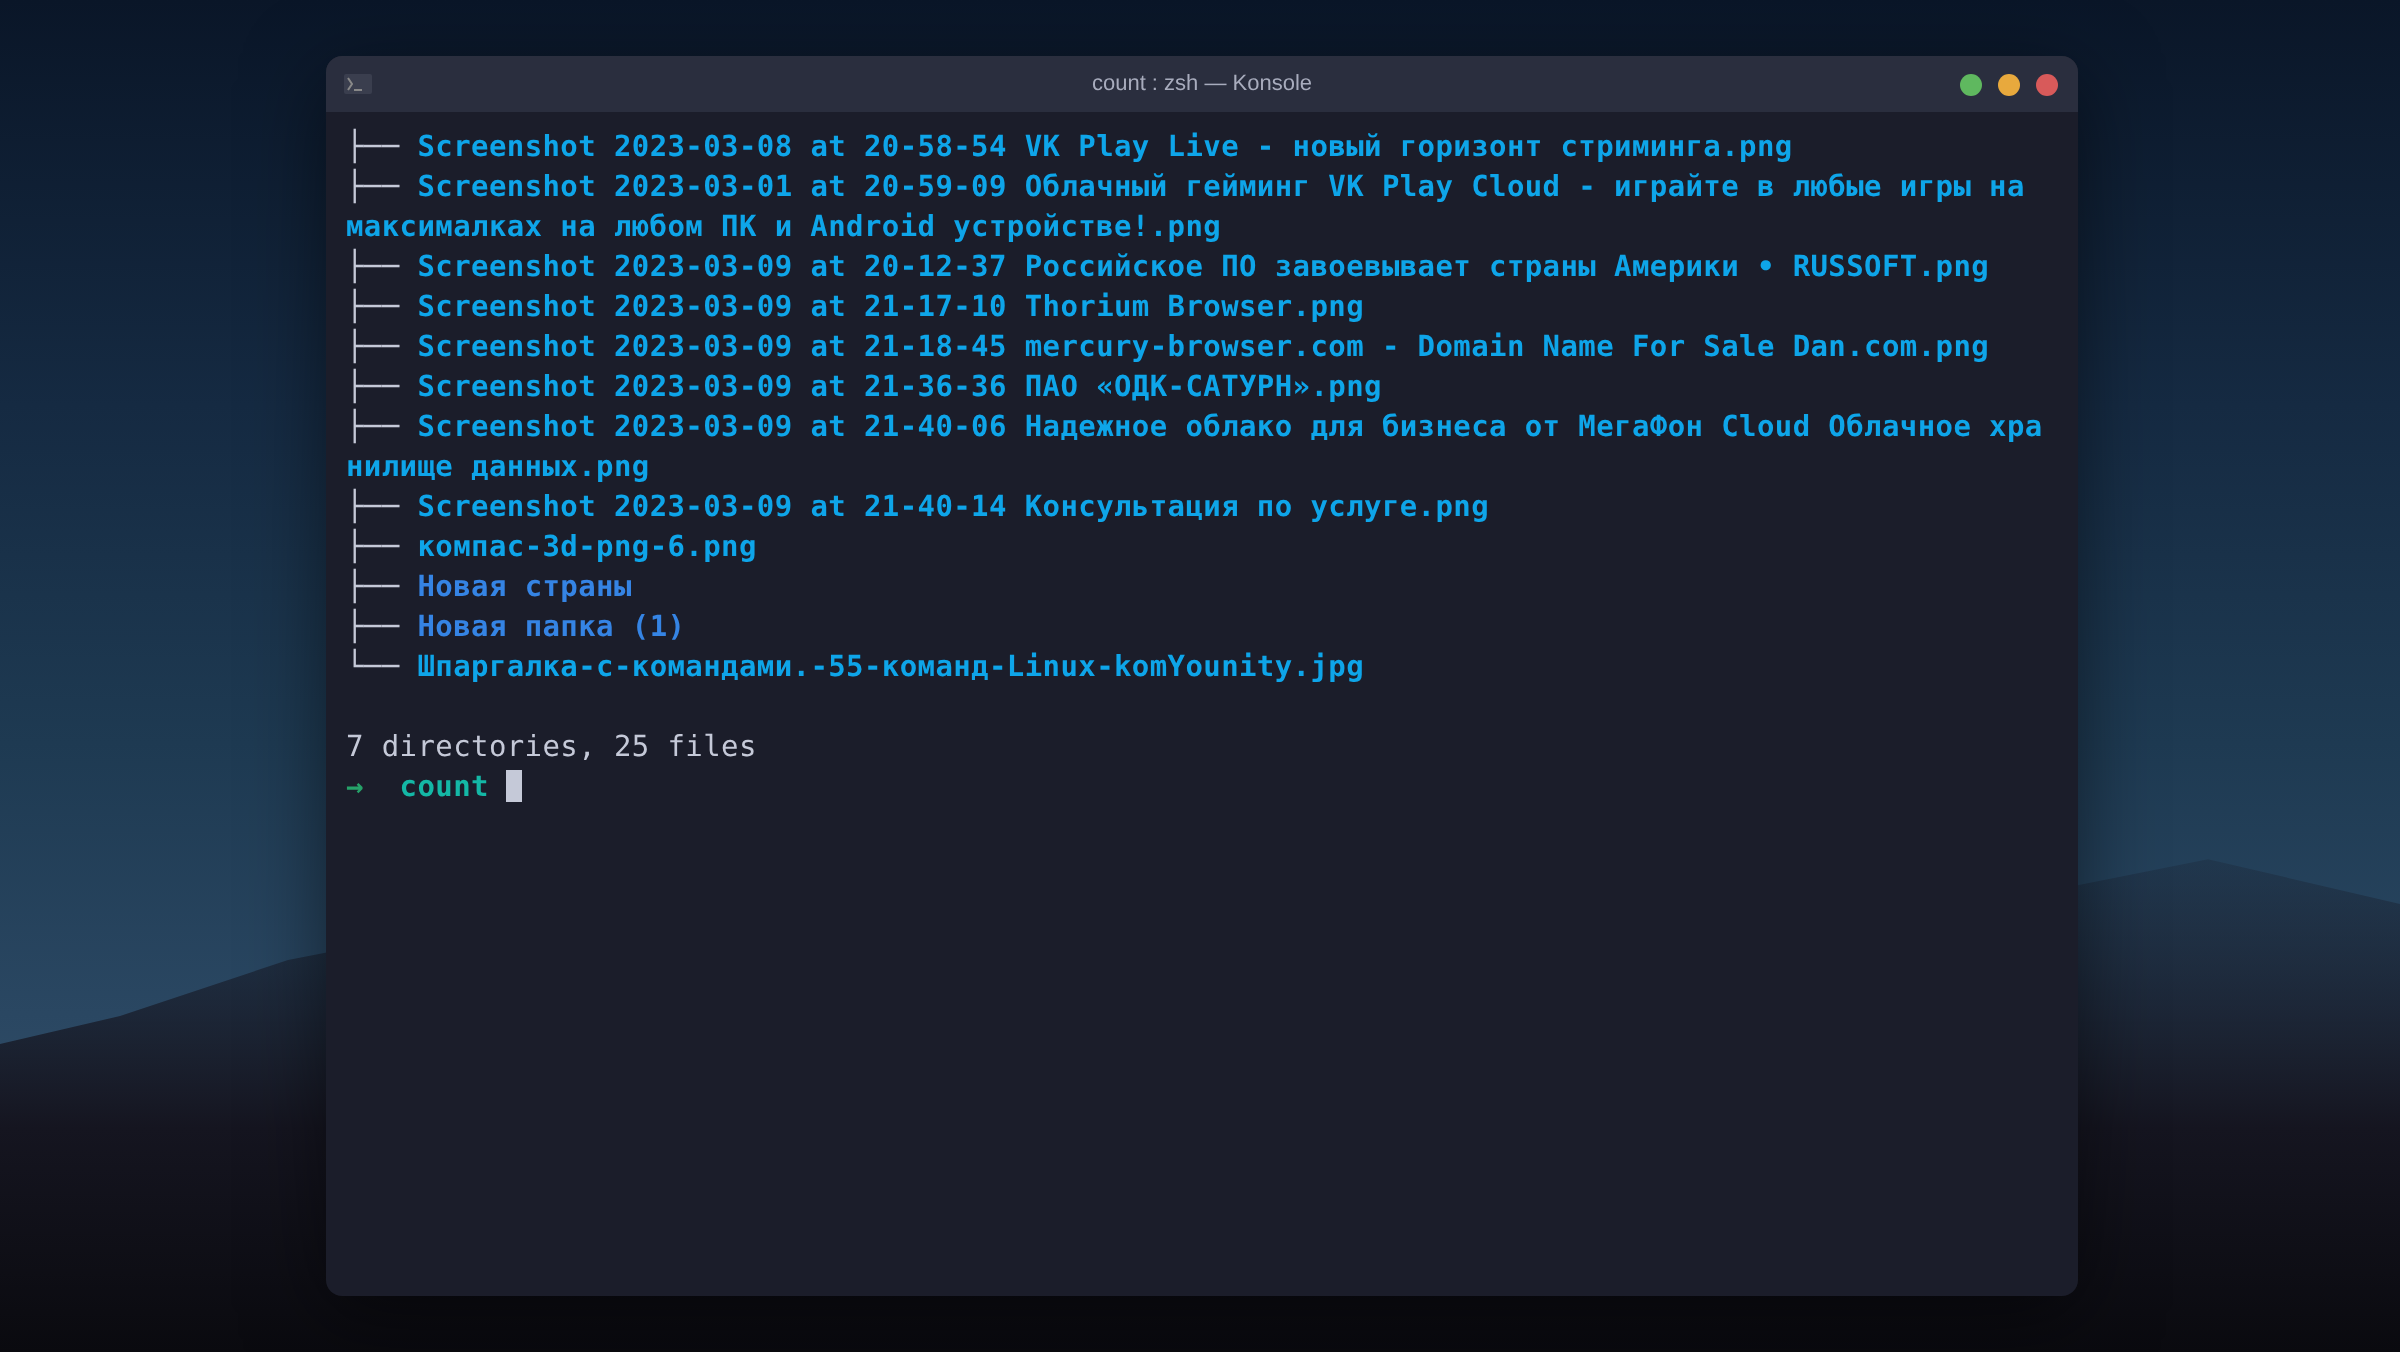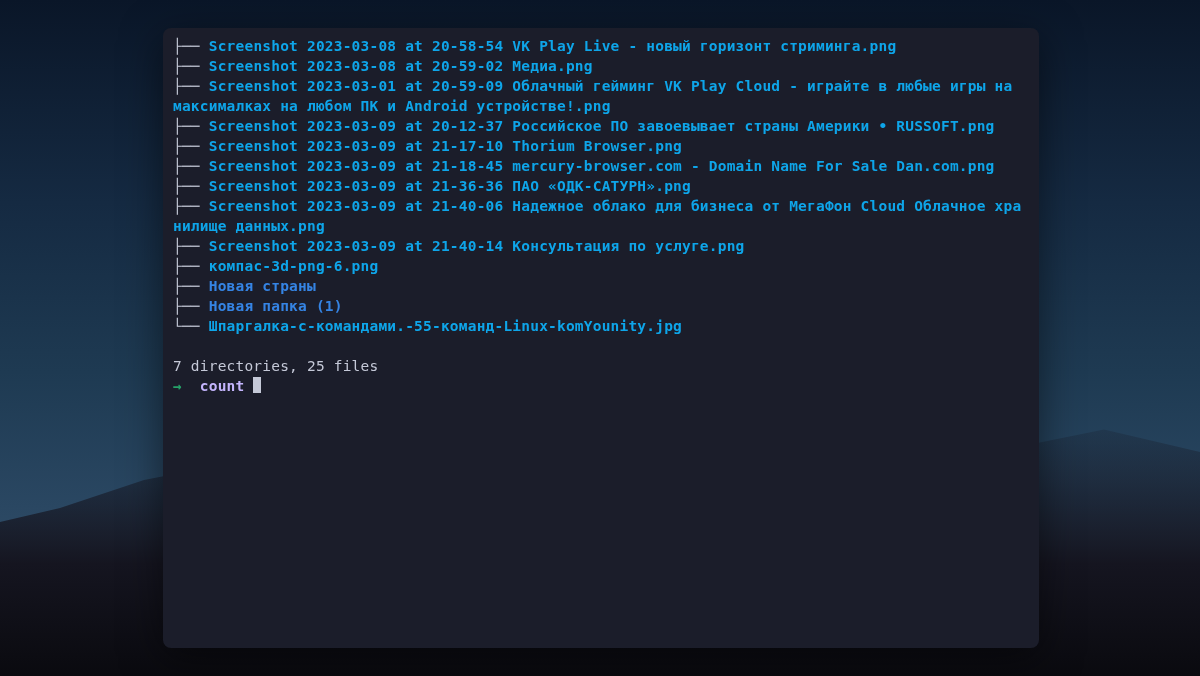--- a/index.html
+++ b/index.html
@@ -104,43 +104,57 @@
 .tree-line {
   white-space: pre-wrap;
   word-break: break-all;
 }
 
 .tree-prefix { color: #c5c9d8; font-weight: bold; }
 .file-magenta { color: #0ea5e9; font-weight: bold; }
 .file-blue { color: #3584e4; font-weight: bold; }
 .summary { color: #c5c9d8; font-weight: normal; }
 .prompt-arrow { color: #26a269; font-weight: bold;}
-.prompt-text { color: #c4b5fd; font-weight: bold;}
+.prompt-text { color: #14b8a6; font-weight: bold;}
 .cursor {
   display: inline-block;
   width: 8px;
   height: 16px;
   background: #c5c9d8;
   vertical-align: text-bottom;
   margin-bottom: 1px;
 }
 
 .blank-line { height: 1.38em; }
 </style>
 </head>
 <body>
 
 <div class="mountain-silhouette"></div>
 
 <div class="terminal-window">
+  <div class="titlebar">
+    <div class="titlebar-icon">
+      <svg viewBox="0 0 14 10">
+          <rect x="0" y="0" width="14" height="10" fill="#3a3e4e" rx="1"></rect>
+          <path d="M2 2 L4 5 L2 8" stroke="#888" stroke-width="1" fill="none"></path>
+          <line x1="5" y1="8" x2="9" y2="8" stroke="#888" stroke-width="1"></line>
+        </svg>
+    </div>
+    <span class="titlebar-title">count : zsh — Konsole</span>
+    <div class="window-controls">
+      <div class="window-button btn-min"></div>
+      <div class="window-button btn-max"></div>
+      <div class="window-button btn-close"></div>
+    </div>
+  </div>
 
   <div class="terminal-content">
     <div id="tree-output">
         <div class="tree-line"><span class="tree-prefix">├── </span><span class="file-magenta">Screenshot 2023-03-08 at 20-58-54 VK Play Live - новый горизонт стриминга.png</span></div>
-        <div class="tree-line"><span class="tree-prefix">├── </span><span class="file-magenta">Screenshot 2023-03-08 at 20-59-02 Медиа.png</span></div>
         <div class="tree-line"><span class="tree-prefix">├── </span><span class="file-magenta">Screenshot 2023-03-01 at 20-59-09 Облачный гейминг VK Play Cloud - играйте в любые игры на максималках на любом ПК и Android устройстве!.png</span></div>
         <div class="tree-line"><span class="tree-prefix">├── </span><span class="file-magenta">Screenshot 2023-03-09 at 20-12-37 Российское ПО завоевывает страны Америки • RUSSOFT.png</span></div>
         <div class="tree-line"><span class="tree-prefix">├── </span><span class="file-magenta">Screenshot 2023-03-09 at 21-17-10 Thorium Browser.png</span></div>
         <div class="tree-line"><span class="tree-prefix">├── </span><span class="file-magenta">Screenshot 2023-03-09 at 21-18-45 mercury-browser.com - Domain Name For Sale Dan.com.png</span></div>
         <div class="tree-line"><span class="tree-prefix">├── </span><span class="file-magenta">Screenshot 2023-03-09 at 21-36-36 ПАО «ОДК-САТУРН».png</span></div>
         <div class="tree-line"><span class="tree-prefix">├── </span><span class="file-magenta">Screenshot 2023-03-09 at 21-40-06 Надежное облако для бизнеса от МегаФон Cloud Облачное хранилище данных.png</span></div>
         <div class="tree-line"><span class="tree-prefix">├── </span><span class="file-magenta">Screenshot 2023-03-09 at 21-40-14 Консультация по услуге.png</span></div>
         <div class="tree-line"><span class="tree-prefix">├── </span><span class="file-magenta">компас-3d-png-6.png</span></div>
         <div class="tree-line"><span class="tree-prefix">├── </span><span class="file-blue">Новая страны</span></div>
         <div class="tree-line"><span class="tree-prefix">├── </span><span class="file-blue">Новая папка (1)</span></div>

